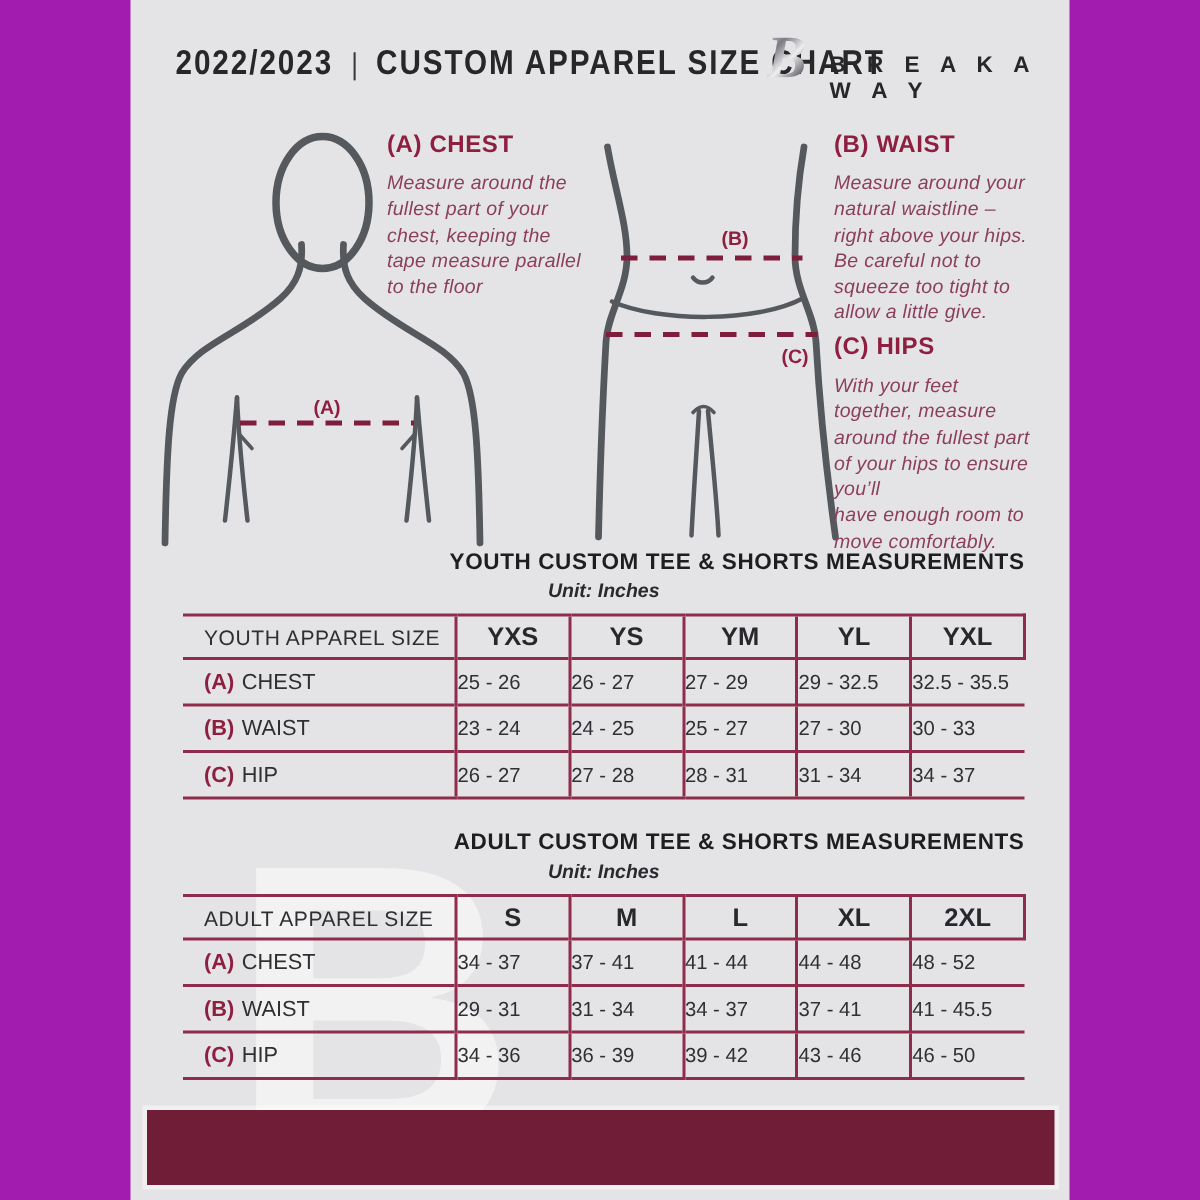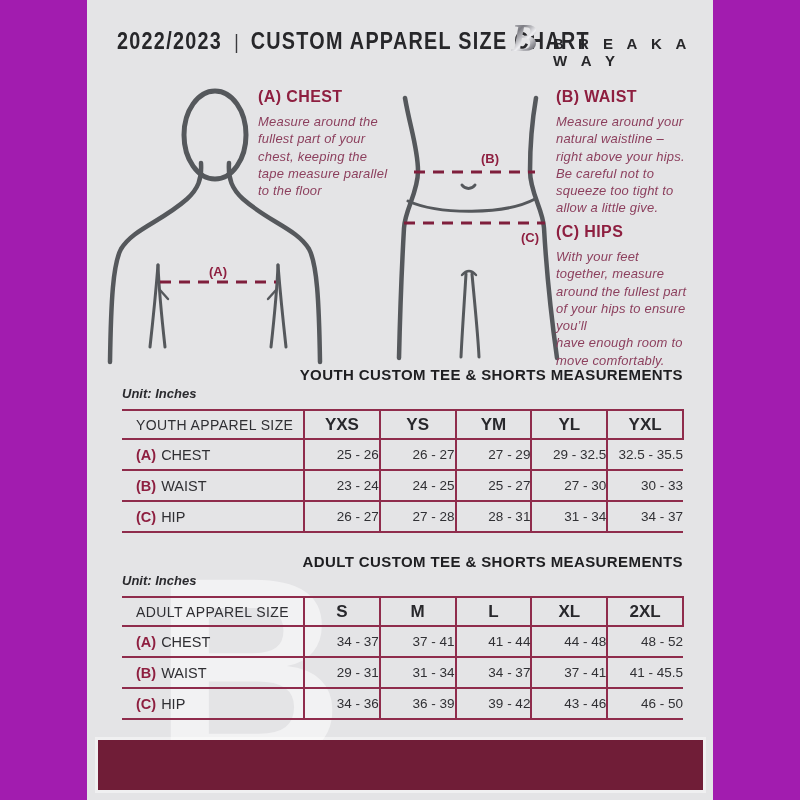--- a/index.html
+++ b/index.html
@@ -48,31 +48,31 @@
   }
   
   .watermark {
     position:absolute; left:66px; top:538px;
     font-size:265px; font-weight:bold; line-height:1;
     color:rgba(255,255,255,0.5); pointer-events:none;
   }
   
   .tbl-block { position:absolute; left:35px; width:561px; }
   .tbl-title { text-align:right; font-size:15px; font-weight:bold; color:#1e1e21; letter-spacing:0.4px; }
-  .tbl-unit  { text-align:left; font-size:13px; font-style:italic; font-weight:bold; color:#2a2a2e; margin-top:3px; }
+  .tbl-unit  { text-align:center; font-size:13px; font-style:italic; font-weight:bold; color:#2a2a2e; margin-top:3px; }
   table { border-collapse:collapse; table-layout:fixed; width:561px; margin-top:8px; position:relative; }
   col.c-label { width:182px; }
   col.c-size  { width:75.8px; }
   th, td { border-top:2px solid #8f2c4c; }
   tr.last td { border-bottom:2px solid #8f2c4c; }
   td + td, th + th { border-left:2px solid #8f2c4c; }
   thead th:last-child { border-right:2px solid #8f2c4c; }
   th { height:29px; font-size:17px; font-weight:bold; color:#28282c; text-align:center; }
   th.lbl-h { font-weight:normal; font-size:14px; text-align:left; padding-left:14px; letter-spacing:0.4px; color:#2f2f33; }
-  td { height:31px; font-size:13.5px; color:#303034; text-align:right; }
+  td { height:31px; font-size:13.5px; color:#303034; text-align:left; }
   td.lbl { text-align:left; padding-left:14px; font-size:14.5px; color:#2f2f33; }
   td.lbl b { color:#8e1f40; margin-right:5px; }
   
   .footer-bar {
     position:absolute; left:11px; top:740px; width:605px; height:50px;
     background:#701d37; box-shadow:0 0 0 3px rgba(255,255,255,0.45);
   }
 </style>
 </head>
 <body>

